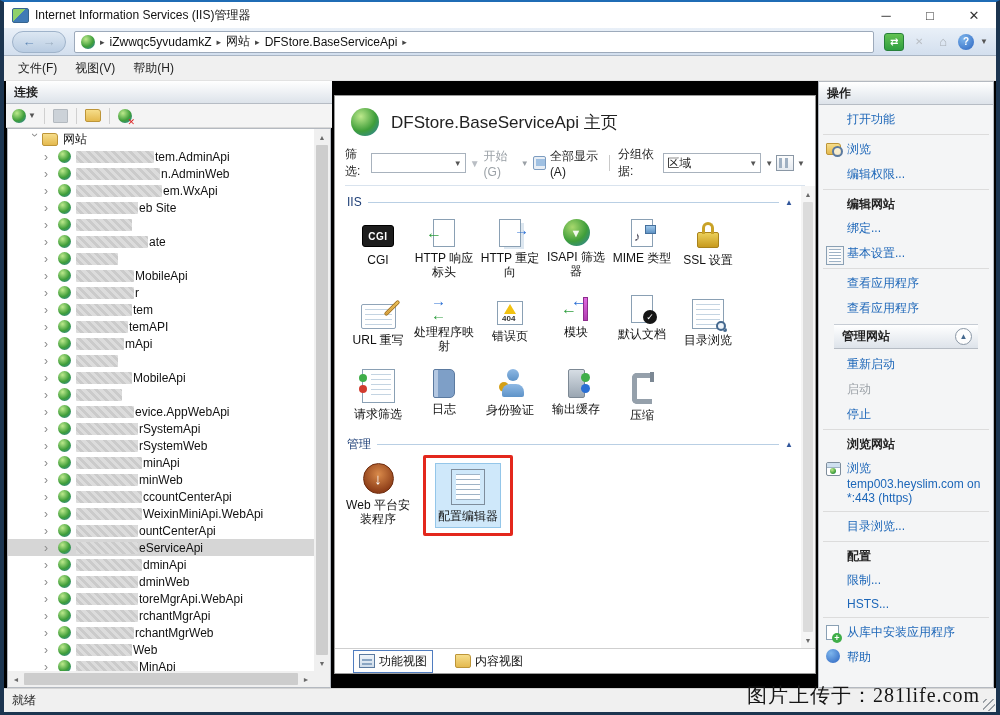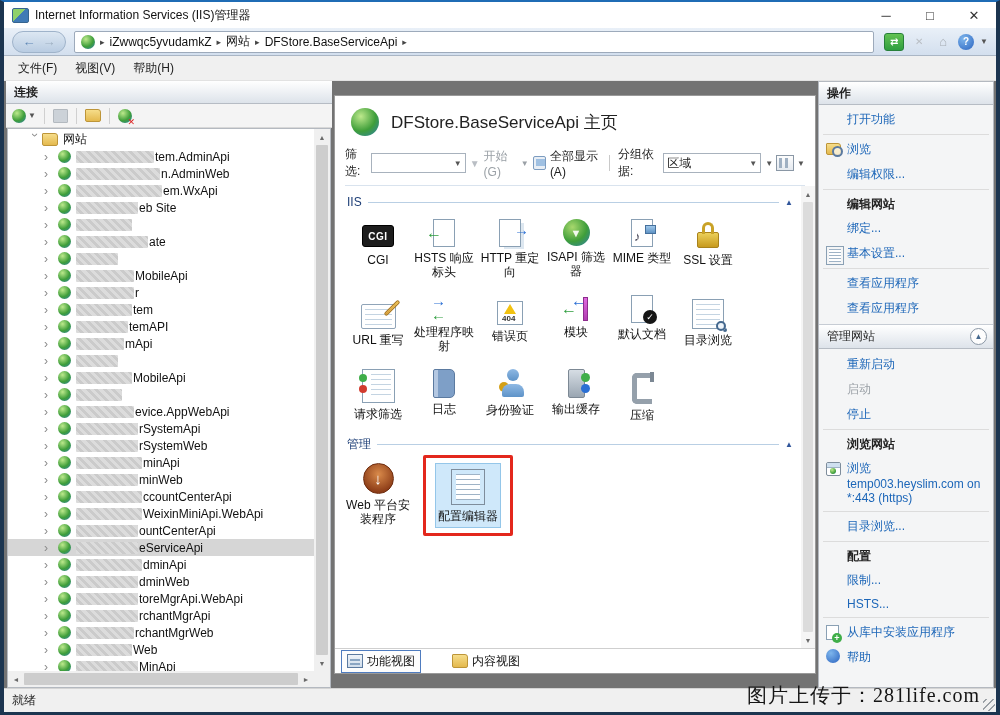--- a/index.html
+++ b/index.html
@@ -1,17 +1,17 @@
 <!DOCTYPE html>
 <html><head>
 <meta charset="utf-8">
 <style>
   html,body{margin:0;padding:0;background:#888;}
   body{width:1000px;height:715px;font-family:"Liberation Sans","DejaVu Sans",sans-serif;font-size:12px;color:#1e1e1e;overflow:hidden;}
-  .window{position:relative;width:1000px;height:715px;box-sizing:border-box;background:#737373;
+  .window{position:relative;width:1000px;height:715px;box-sizing:border-box;background:#000000;
     border-top:2px solid #1f6cb5;border-left:4px solid #1c3550;border-right:4px solid #1c3550;border-bottom:3px solid #1c3550;
     display:flex;flex-direction:column;}
   
   .titlebar{height:26px;background:#fff;display:flex;align-items:center;padding:0 0 0 8px;flex:none;}
   .win-ic{width:15px;height:13px;margin-right:6px;border:1px solid #35648f;border-radius:2px;
     background:linear-gradient(135deg,#8fd06a 0 45%,#3f7ab5 45%);}
   .title{font-size:12px;color:#111;}
   .wbtns{margin-left:auto;display:flex;height:100%;}
   .wbtn{width:44px;height:100%;display:flex;align-items:center;justify-content:center;font-size:13px;color:#333;cursor:pointer;}
   
@@ -139,35 +139,35 @@
   .fi-authentication::after{content:"";position:absolute;bottom:2px;left:8px;width:22px;height:13px;border-radius:8px 8px 2px 2px;background:linear-gradient(#8fb9e4,#5e93c8);}
   .fi-output-caching{width:15px;height:27px;background:linear-gradient(#d6dde4,#9aa6b2);border:1px solid #7c8894;border-radius:2px;}
   .fi-output-caching::after{content:"";position:absolute;right:-6px;top:3px;width:9px;height:9px;border-radius:50%;background:#3fae49;box-shadow:0 11px 0 #2b6fd4;}
   .fi-compression{width:15px;height:21px;border:5px solid #95a0ab;border-right:none;border-radius:5px 0 0 5px;margin-top:4px;}
   .fi-compression::after{content:"";position:absolute;right:-2px;top:-6px;width:4px;height:10px;background:#7c8894;}
   .fi-web-platform-installer{width:29px;height:29px;border-radius:50%;background:radial-gradient(circle at 50% 35%,#d98a4a,#8c3c17 75%);border:1px solid #6e2d10;}
   .fi-web-platform-installer::before{content:"↓";color:#fff;font-size:15px;font-weight:bold;}
   .fi-configuration-editor{width:24px;height:26px;background:#fff;border:1px solid #7e8d9c;
      background-image:repeating-linear-gradient(180deg,transparent 0 4px,#9fb3c6 4px 5px);background-clip:content-box;padding:4px;}
   
-  .viewtabs{flex:none;height:24px;border-top:1px solid #cfcfcf;display:flex;align-items:center;gap:26px;padding:0 6px;background:#fff;}
+  .viewtabs{flex:none;height:24px;border-top:1px solid #cfcfcf;display:flex;align-items:center;gap:17px;padding:0 18px;background:#fff;}
   .vtab{display:flex;align-items:center;gap:4px;padding:2px 5px;cursor:pointer;color:#111;}
   .vtab.active{border:1px solid #4f7cbf;background:#fdfdfd;}
   .vt-ic1{width:14px;height:12px;border:1px solid #5b7aa0;background:linear-gradient(#eef3f8,#cfdcea);position:relative;}
   .vt-ic1::after{content:"";position:absolute;inset:2px;background:repeating-linear-gradient(0deg,#8aa5c2 0 2px,transparent 2px 4px);}
   .vt-ic2{width:14px;height:12px;background:linear-gradient(#f6dd8a,#e4b94e);border:1px solid #bd9538;border-radius:1px 3px 2px 2px;}
   
   .rightpanel{width:174px;flex:none;display:flex;flex-direction:column;background:#f4f5f6;border:1px solid #b4b9c0;min-height:0;}
   .alist{flex:1;overflow:hidden;padding-top:2px;}
   .arow{position:relative;padding:4px 6px 4px 28px;cursor:pointer;}
   .alink{color:#1c66b8;}
   .arow.adis .alink{color:#9aa0a6;}
   .ahead{font-weight:bold;color:#222;padding:4px 6px 3px 28px;}
   .adiv{border-top:1px solid #dcdcdc;margin:2px 4px;}
-  .asec{background:linear-gradient(#ffffff,#dde3ea);border-top:1px solid #c6ccd4;border-bottom:1px solid #b6bcc4;font-weight:normal;padding:3px 6px 3px 8px;display:flex;margin:3px 0;}
+  .asec{background:linear-gradient(#ffffff,#dde3ea);border-top:1px solid #c6ccd4;border-bottom:1px solid #b6bcc4;font-weight:bold;padding:3px 6px 3px 8px;display:flex;margin:3px 15px;}
   .acirc{margin-left:auto;width:15px;height:15px;border:1px solid #8a97a5;border-radius:50%;background:#fdfdfd;color:#44688e;font-size:8px;display:flex;align-items:center;justify-content:center;cursor:pointer;}
   .aicon{position:absolute;left:7px;top:4px;width:15px;height:14px;display:flex;align-items:center;justify-content:center;font-size:11px;}
   .ai-browse{background:linear-gradient(#f6dd8a,#e4b94e);border:1px solid #bd9538;width:13px;height:10px;top:6px;border-radius:1px 3px 2px 2px;}
   .ai-browse::after{content:"";position:absolute;right:-3px;bottom:-3px;width:7px;height:7px;border:2px solid #5b7aa0;border-radius:50%;background:rgba(255,255,255,.7);}
   .ai-basic-settings{background:#fff;border:1px solid #8aa0b4;width:12px;height:13px;top:5px;
      background-image:repeating-linear-gradient(180deg,transparent 0 2px,#9fb3c6 2px 3px);background-clip:content-box;padding:2px;}
   .ai-restart{color:#2f9e3f;font-weight:bold;font-size:13px;}
   .ai-start{color:#a7adb4;font-size:10px;}
   .ai-stop{color:#2e2e2e;font-size:10px;}
   .ai-browse-site{background:#fff;border:1px solid #7e8d9c;width:13px;height:12px;top:6px;border-radius:2px;overflow:hidden;}
@@ -489,21 +489,21 @@
                 <span class="gline"></span>
                 <span class="gchev">▲</span>
               </div>
               <div class="ggrid">
                 <div class="fcell">
                   <span class="fi fi-cgi"></span>
                   <span class="flabel">CGI</span>
                 </div>
                 <div class="fcell">
                   <span class="fi fi-http-response-headers"></span>
-                  <span class="flabel">HSTS 响应标头</span>
+                  <span class="flabel">HTTP 响应标头</span>
                 </div>
                 <div class="fcell">
                   <span class="fi fi-http-redirect"></span>
                   <span class="flabel">HTTP 重定向</span>
                 </div>
                 <div class="fcell">
                   <span class="fi fi-isapi-filters"></span>
                   <span class="flabel">ISAPI 筛选器</span>
                 </div>
                 <div class="fcell">

